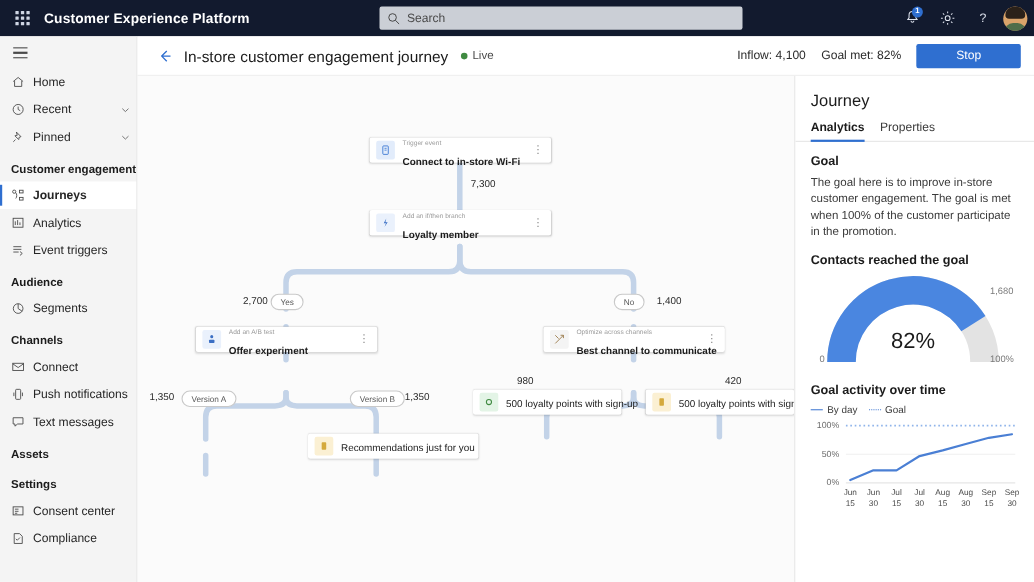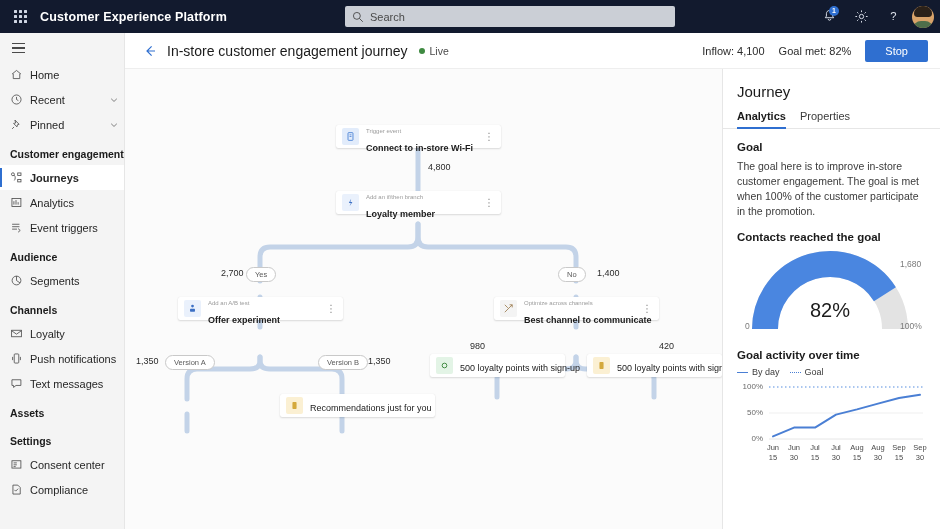--- a/index.html
+++ b/index.html
@@ -74,21 +74,21 @@
   }
   .back-btn { width: 22px; height: 22px; display: flex; align-items: center; justify-content: center; cursor: pointer; color: #2f6fd0; }
   .journey-title { font-size: 14px; color: #1b1b1b; margin-left: 6px; }
   .live-wrap { display: flex; align-items: center; margin-left: 12px; gap: 4px; }
   .live-dot { width: 6px; height: 6px; border-radius: 50%; background: #3f8a41; }
   .live-text { font-size: 10.5px; color: #4a4a4a; }
   .header-right { margin-left: auto; display: flex; align-items: center; gap: 14px; }
   .hdr-stat { font-size: 11px; color: #2b2b2b; }
   .stop-btn {
     background: #2f6fd0; color: #fff; border: none; font-family: "Liberation Sans", sans-serif;
-    font-size: 11px; padding: 5px 20px; border-radius: 2px; cursor: pointer;
+    font-size: 11px; padding: 5px 36px; border-radius: 2px; cursor: pointer;
   }
 
   
   .canvas {
     position: absolute; top: 69px; left: 125px; width: 597px; height: 460px;
     background: #fbfbfb; overflow: hidden;
   }
   .canvas svg.links { position: absolute; inset: 0; }
 
   .node {
@@ -288,21 +288,21 @@
   </div>
 
   <div class="nav-section">Channels</div>
   <div class="nav-item">
     <span class="ico">
       <svg width="13" height="13" viewBox="0 0 16 16">
           <rect x="2" y="4" width="12" height="8" fill="none" stroke="#4a4a4a" stroke-width="1"></rect>
           <path d="M2 4.6l6 4.2 6-4.2" fill="none" stroke="#4a4a4a" stroke-width="1"></path>
         </svg>
     </span>
-    <span class="lbl">Loyalty</span>
+    <span class="lbl">Connect</span>
   </div>
   <div class="nav-item">
     <span class="ico">
       <svg width="13" height="13" viewBox="0 0 16 16">
           <rect x="5.2" y="2.4" width="5.6" height="11.2" rx="1" fill="none" stroke="#4a4a4a" stroke-width="1"></rect>
           <path d="M3.2 6v4M12.8 6v4" stroke="#4a4a4a" stroke-width="1"></path>
         </svg>
     </span>
     <span class="lbl">Push notifications</span>
   </div>
@@ -385,21 +385,21 @@
           <rect x="4.4" y="2.4" width="7.2" height="11.2" rx="1" fill="none" stroke="#2f6fd0" stroke-width="1.1"></rect>
           <path d="M6.6 5.6h2.8M6.6 8h2.8" stroke="#2f6fd0" stroke-width="1"></path>
         </svg>
     </span>
     <span class="node-text">
       <span class="node-sub">Trigger event</span>
       <span class="node-main">Connect to in-store Wi-Fi</span>
     </span>
     <span class="node-menu">⋮</span>
   </div>
-  <span class="count" style="left:303px; top:93px;">4,800</span>
+  <span class="count" style="left:303px; top:93px;">7,300</span>
 
   <div class="node" style="left:211px; top:122px; width:165px; height:23px;">
     <span class="node-ico ico-paleblue">
       <svg width="11" height="11" viewBox="0 0 16 16">
           <path d="M9 2.4L5.6 8.6h3L6.6 13.6l4.2-6.4h-3z" fill="#3b6fc4"></path>
         </svg>
     </span>
     <span class="node-text">
       <span class="node-sub">Add an if/then branch</span>
       <span class="node-main">Loyalty member</span>

